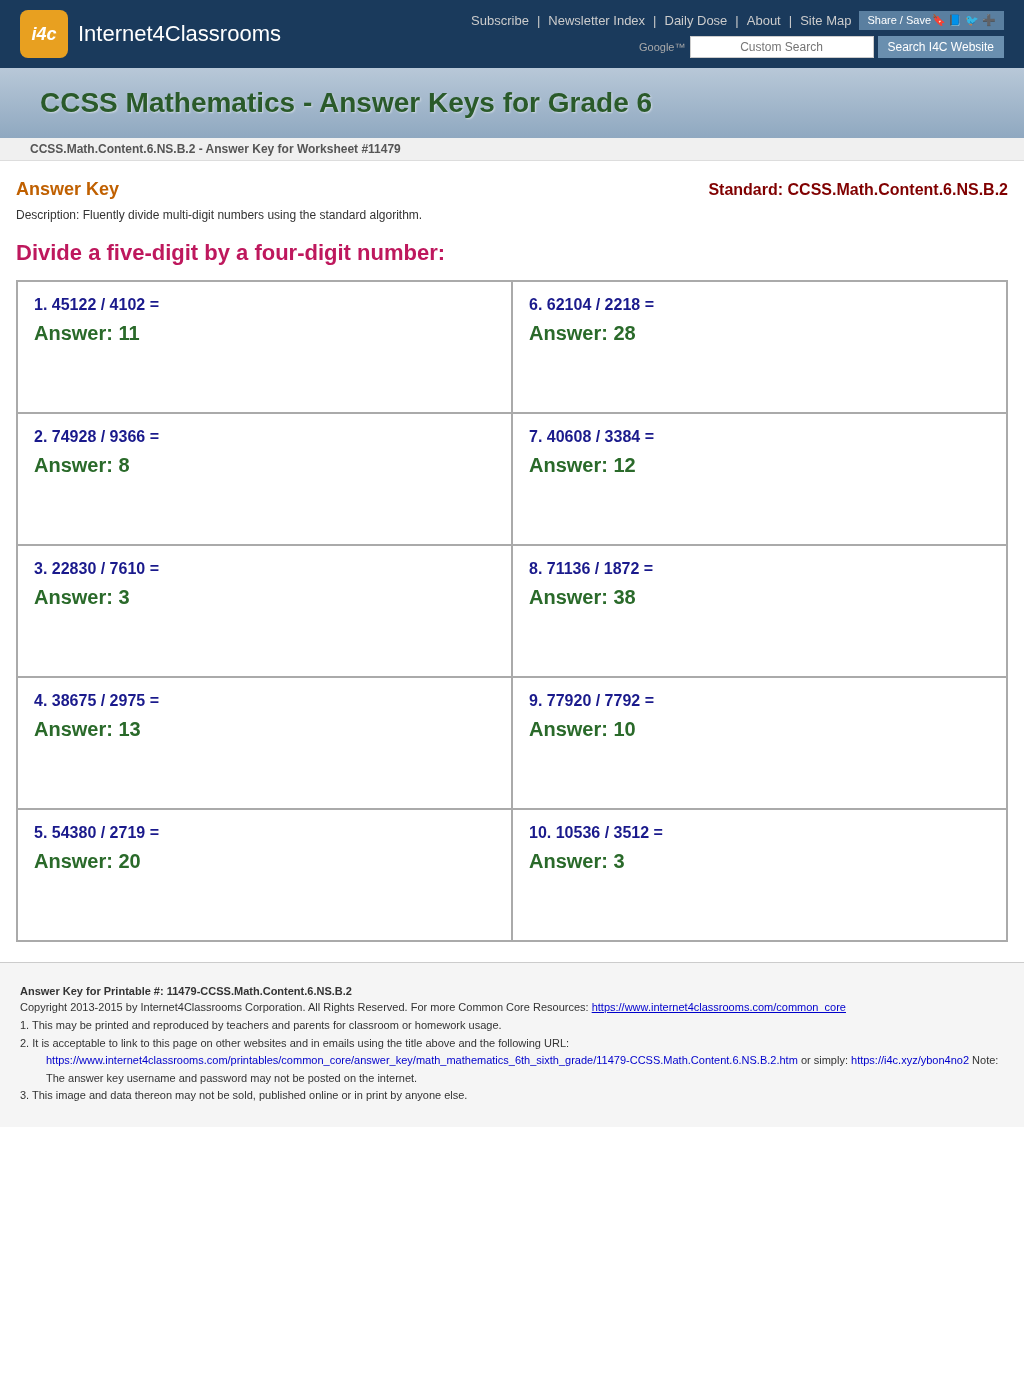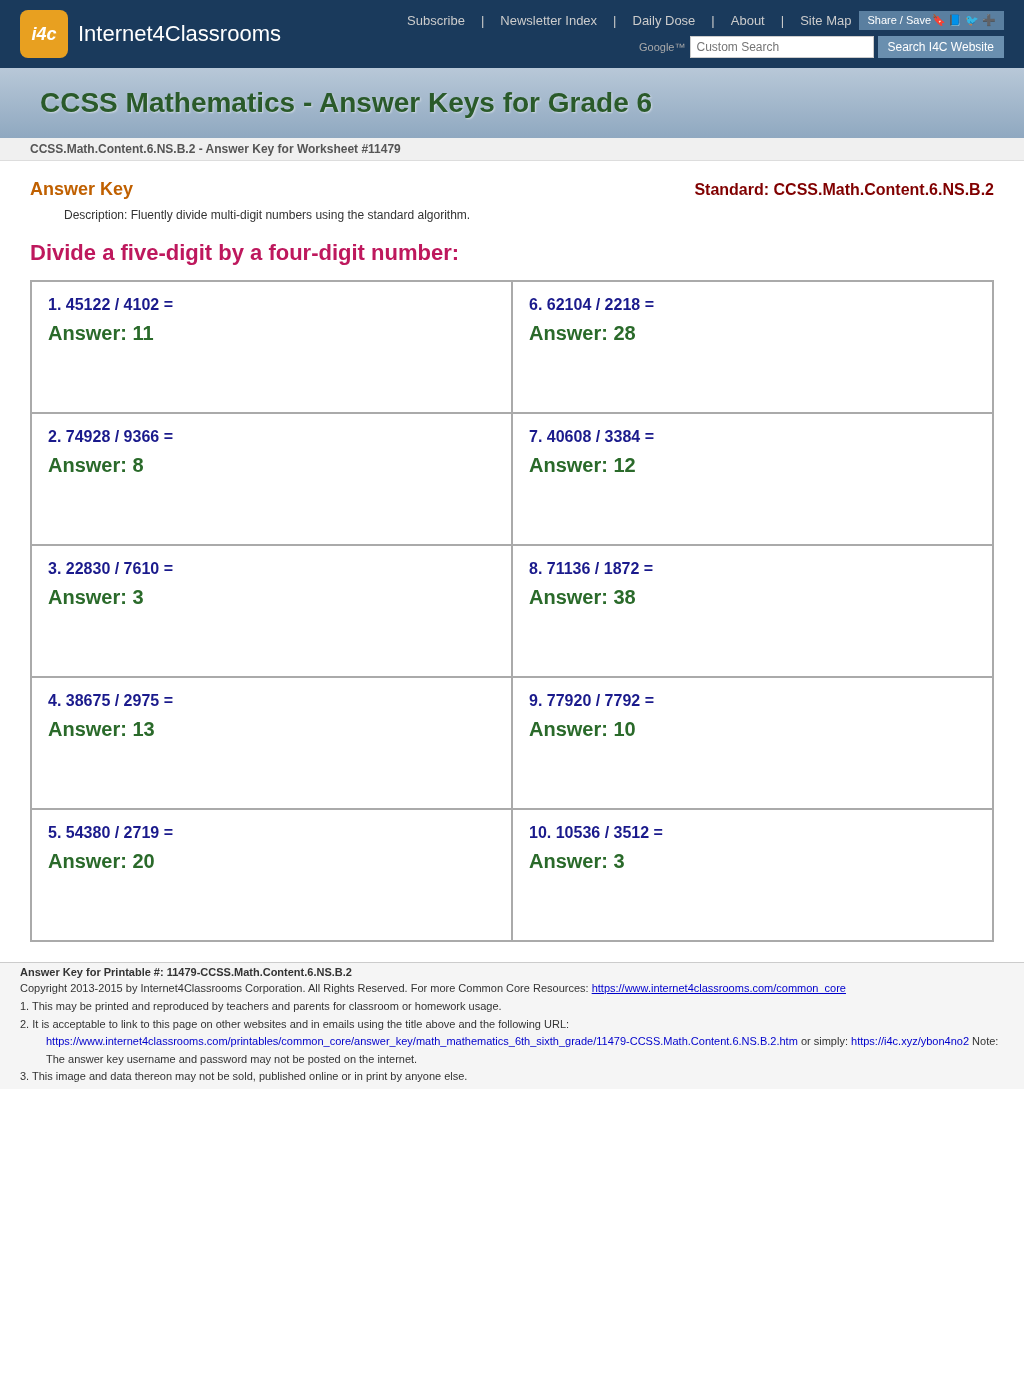--- a/index.html
+++ b/index.html
@@ -37,21 +37,21 @@
       font-weight: normal;
     }
     #nav-top {
       display: flex;
       flex-direction: column;
       align-items: flex-end;
       gap: 6px;
     }
     #nav-links {
       display: flex;
-      gap: 12px;
+      gap: 4px;
       font-size: 13px;
       color: #ccc;
     }
     #nav-links a {
       color: #ccc;
       text-decoration: none;
     }
     #nav-links span {
       color: #ccc;
       margin: 0 4px;
@@ -61,20 +61,21 @@
       align-items: center;
       gap: 4px;
     }
     #search-input {
       width: 184px;
       padding: 3px 6px;
       font-size: 12px;
       border: 1px solid #ccc;
       background: #fff;
       color: #404040;
+      text-align: center;
     }
     #search-button {
       background: #6a8faf;
       color: #fff;
       border: none;
       padding: 4px 10px;
       font-size: 12px;
       cursor: pointer;
     }
     #share-btn {
@@ -113,21 +114,21 @@
       padding: 4px 30px;
       font-size: 12px;
       color: #555;
       background: #f0f0f0;
       border-bottom: 1px solid #ddd;
       font-weight: bold;
     }
 
     
     #main {
-      padding: 10px 30px 20px;
+      padding: 10px 16px 20px;
     }
 
     
     #ak-header {
       display: flex;
       justify-content: space-between;
       align-items: center;
       padding: 8px 0 4px;
     }
     #ak-title {
@@ -138,21 +139,20 @@
     #standard-label {
       color: #800000;
       font-size: 16px;
       font-weight: bold;
     }
 
     #description {
       font-size: 12px;
       color: #333;
       padding: 4px 0 10px;
-      margin-left: 34px;
     }
 
     #worksheet-title {
       color: #be185d;
       font-size: 22px;
       font-weight: bold;
       padding: 8px 0 14px;
     }
 
     
@@ -186,21 +186,21 @@
     .problem-answer {
       color: #2a6a2a;
       font-size: 20px;
       font-weight: bold;
     }
 
     
     #footer {
       background: #f5f5f5;
       border-top: 1px solid #ccc;
-      padding: 3px 20px;
+      padding: 22px 20px;
       font-size: 11px;
       color: #333;
     }
     #footer-line {
       font-weight: bold;
       margin-bottom: 4px;
     }
     #footer-copyright {
       margin-bottom: 4px;
     }

